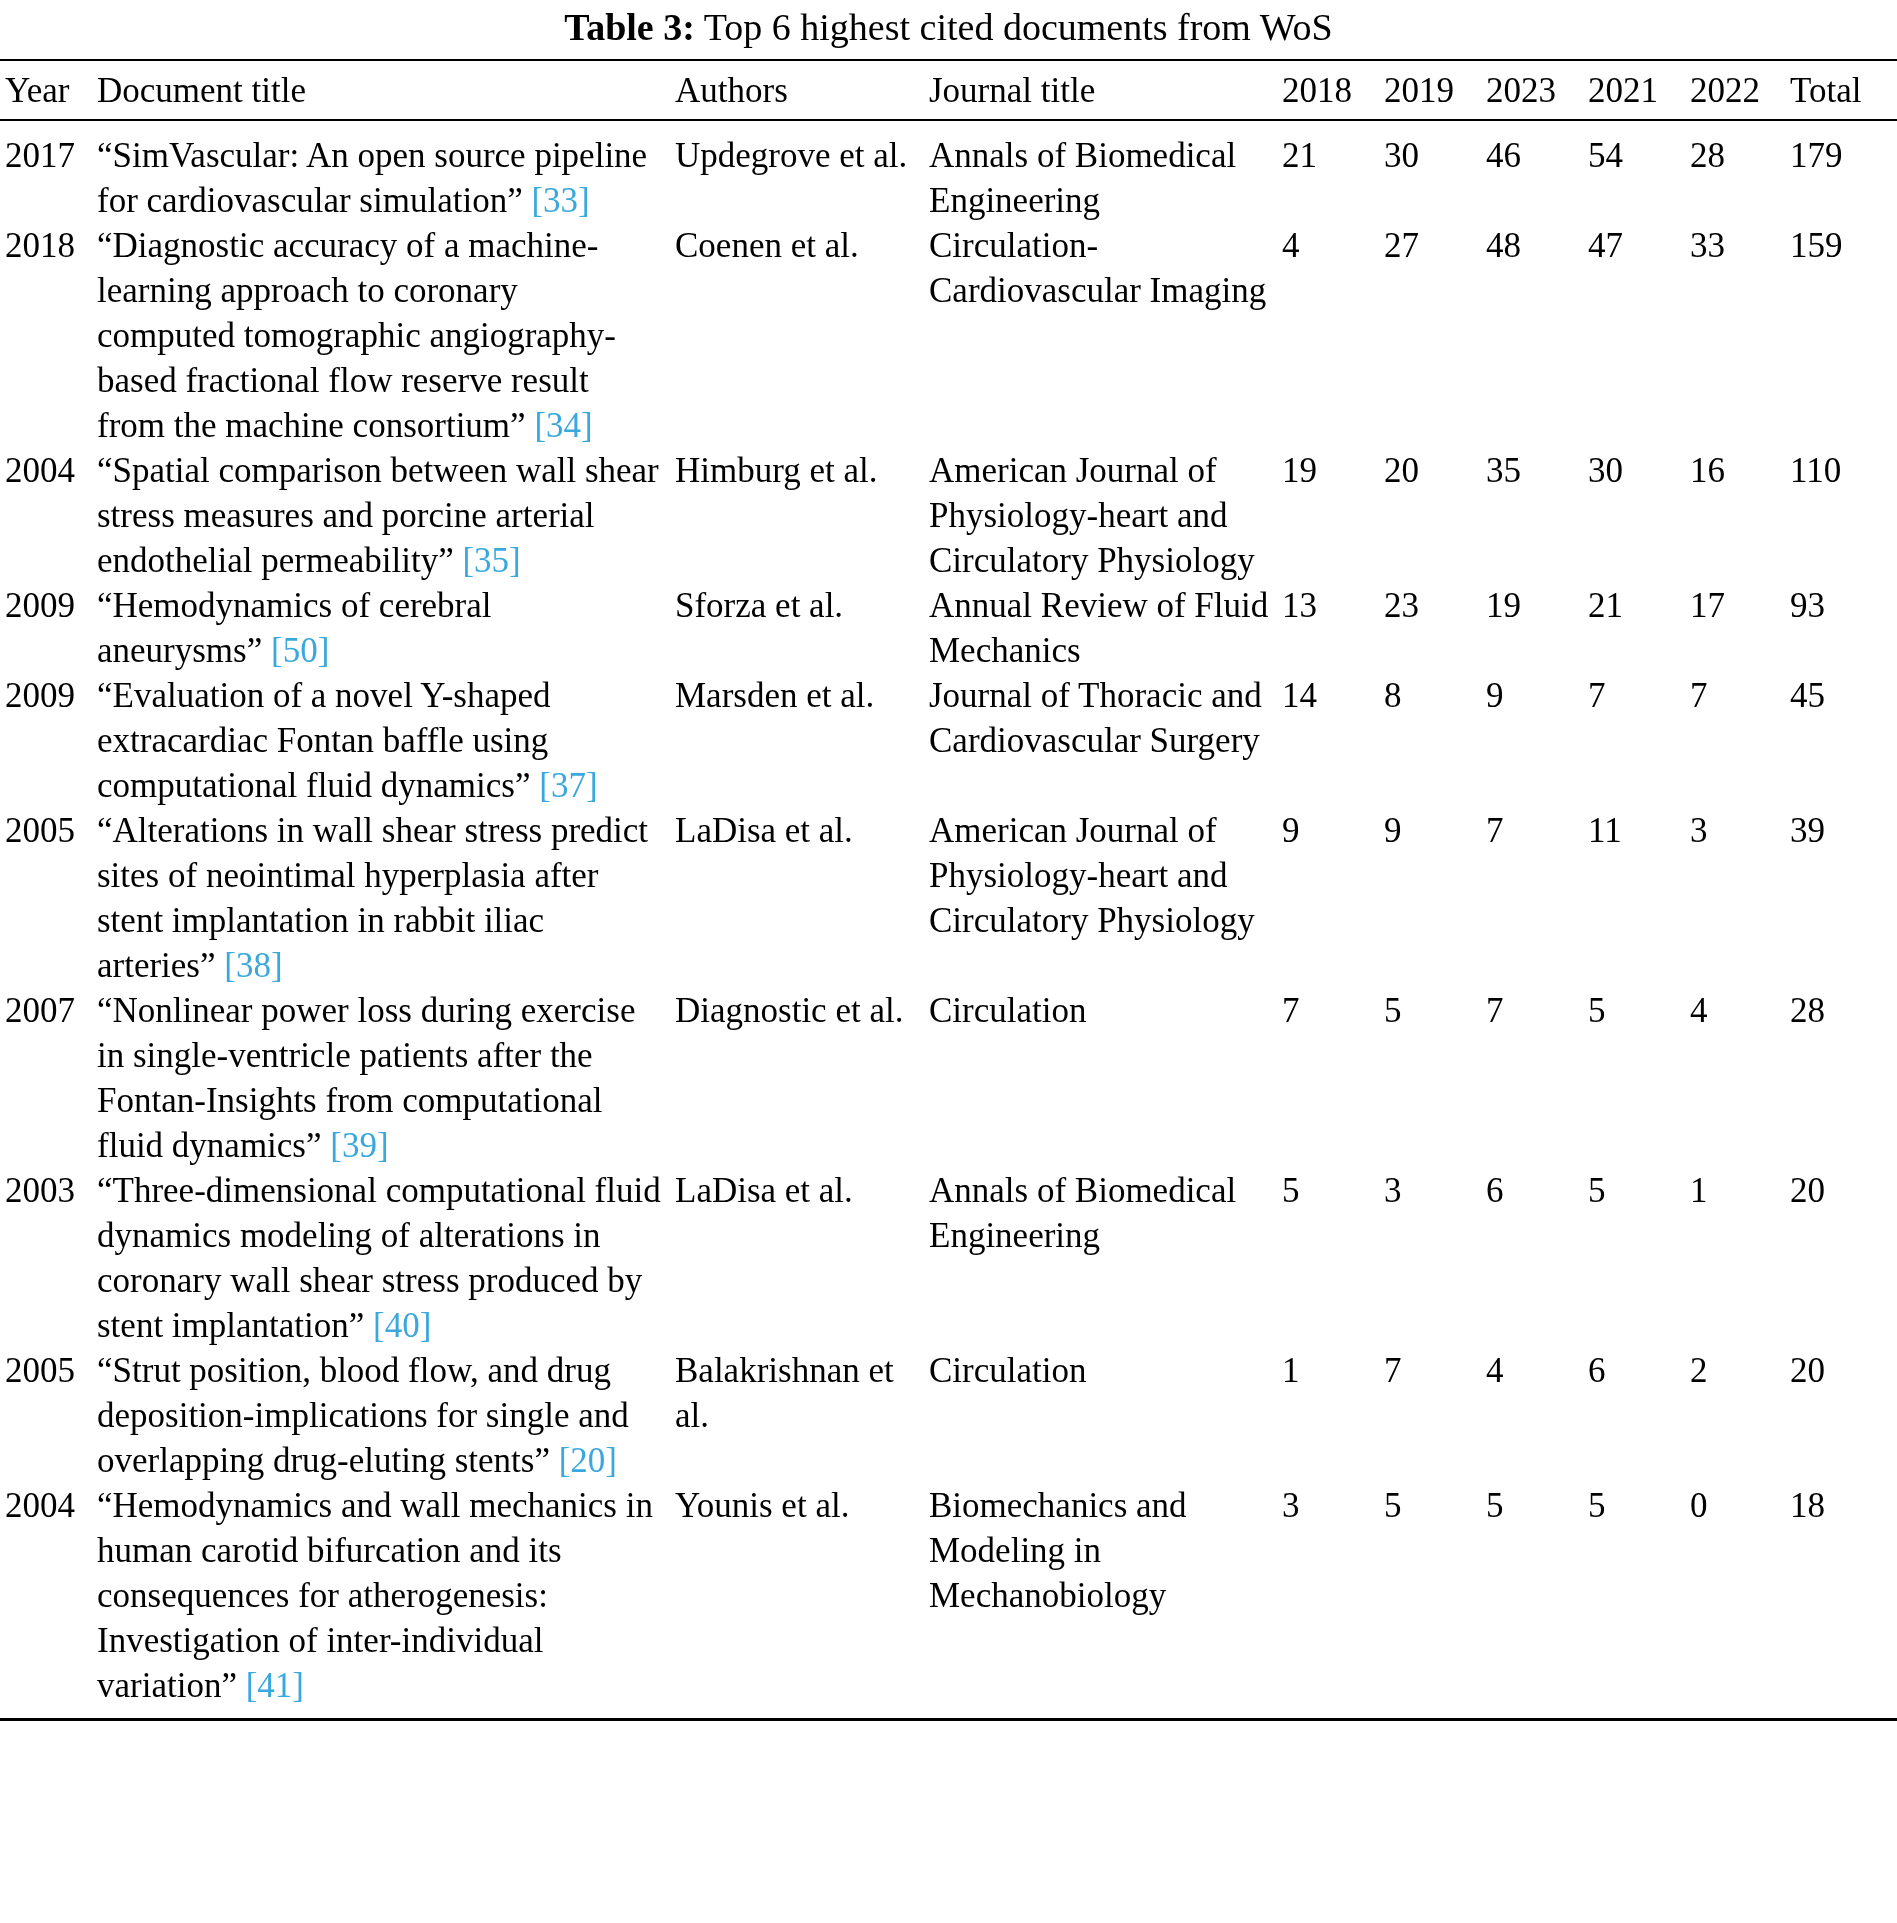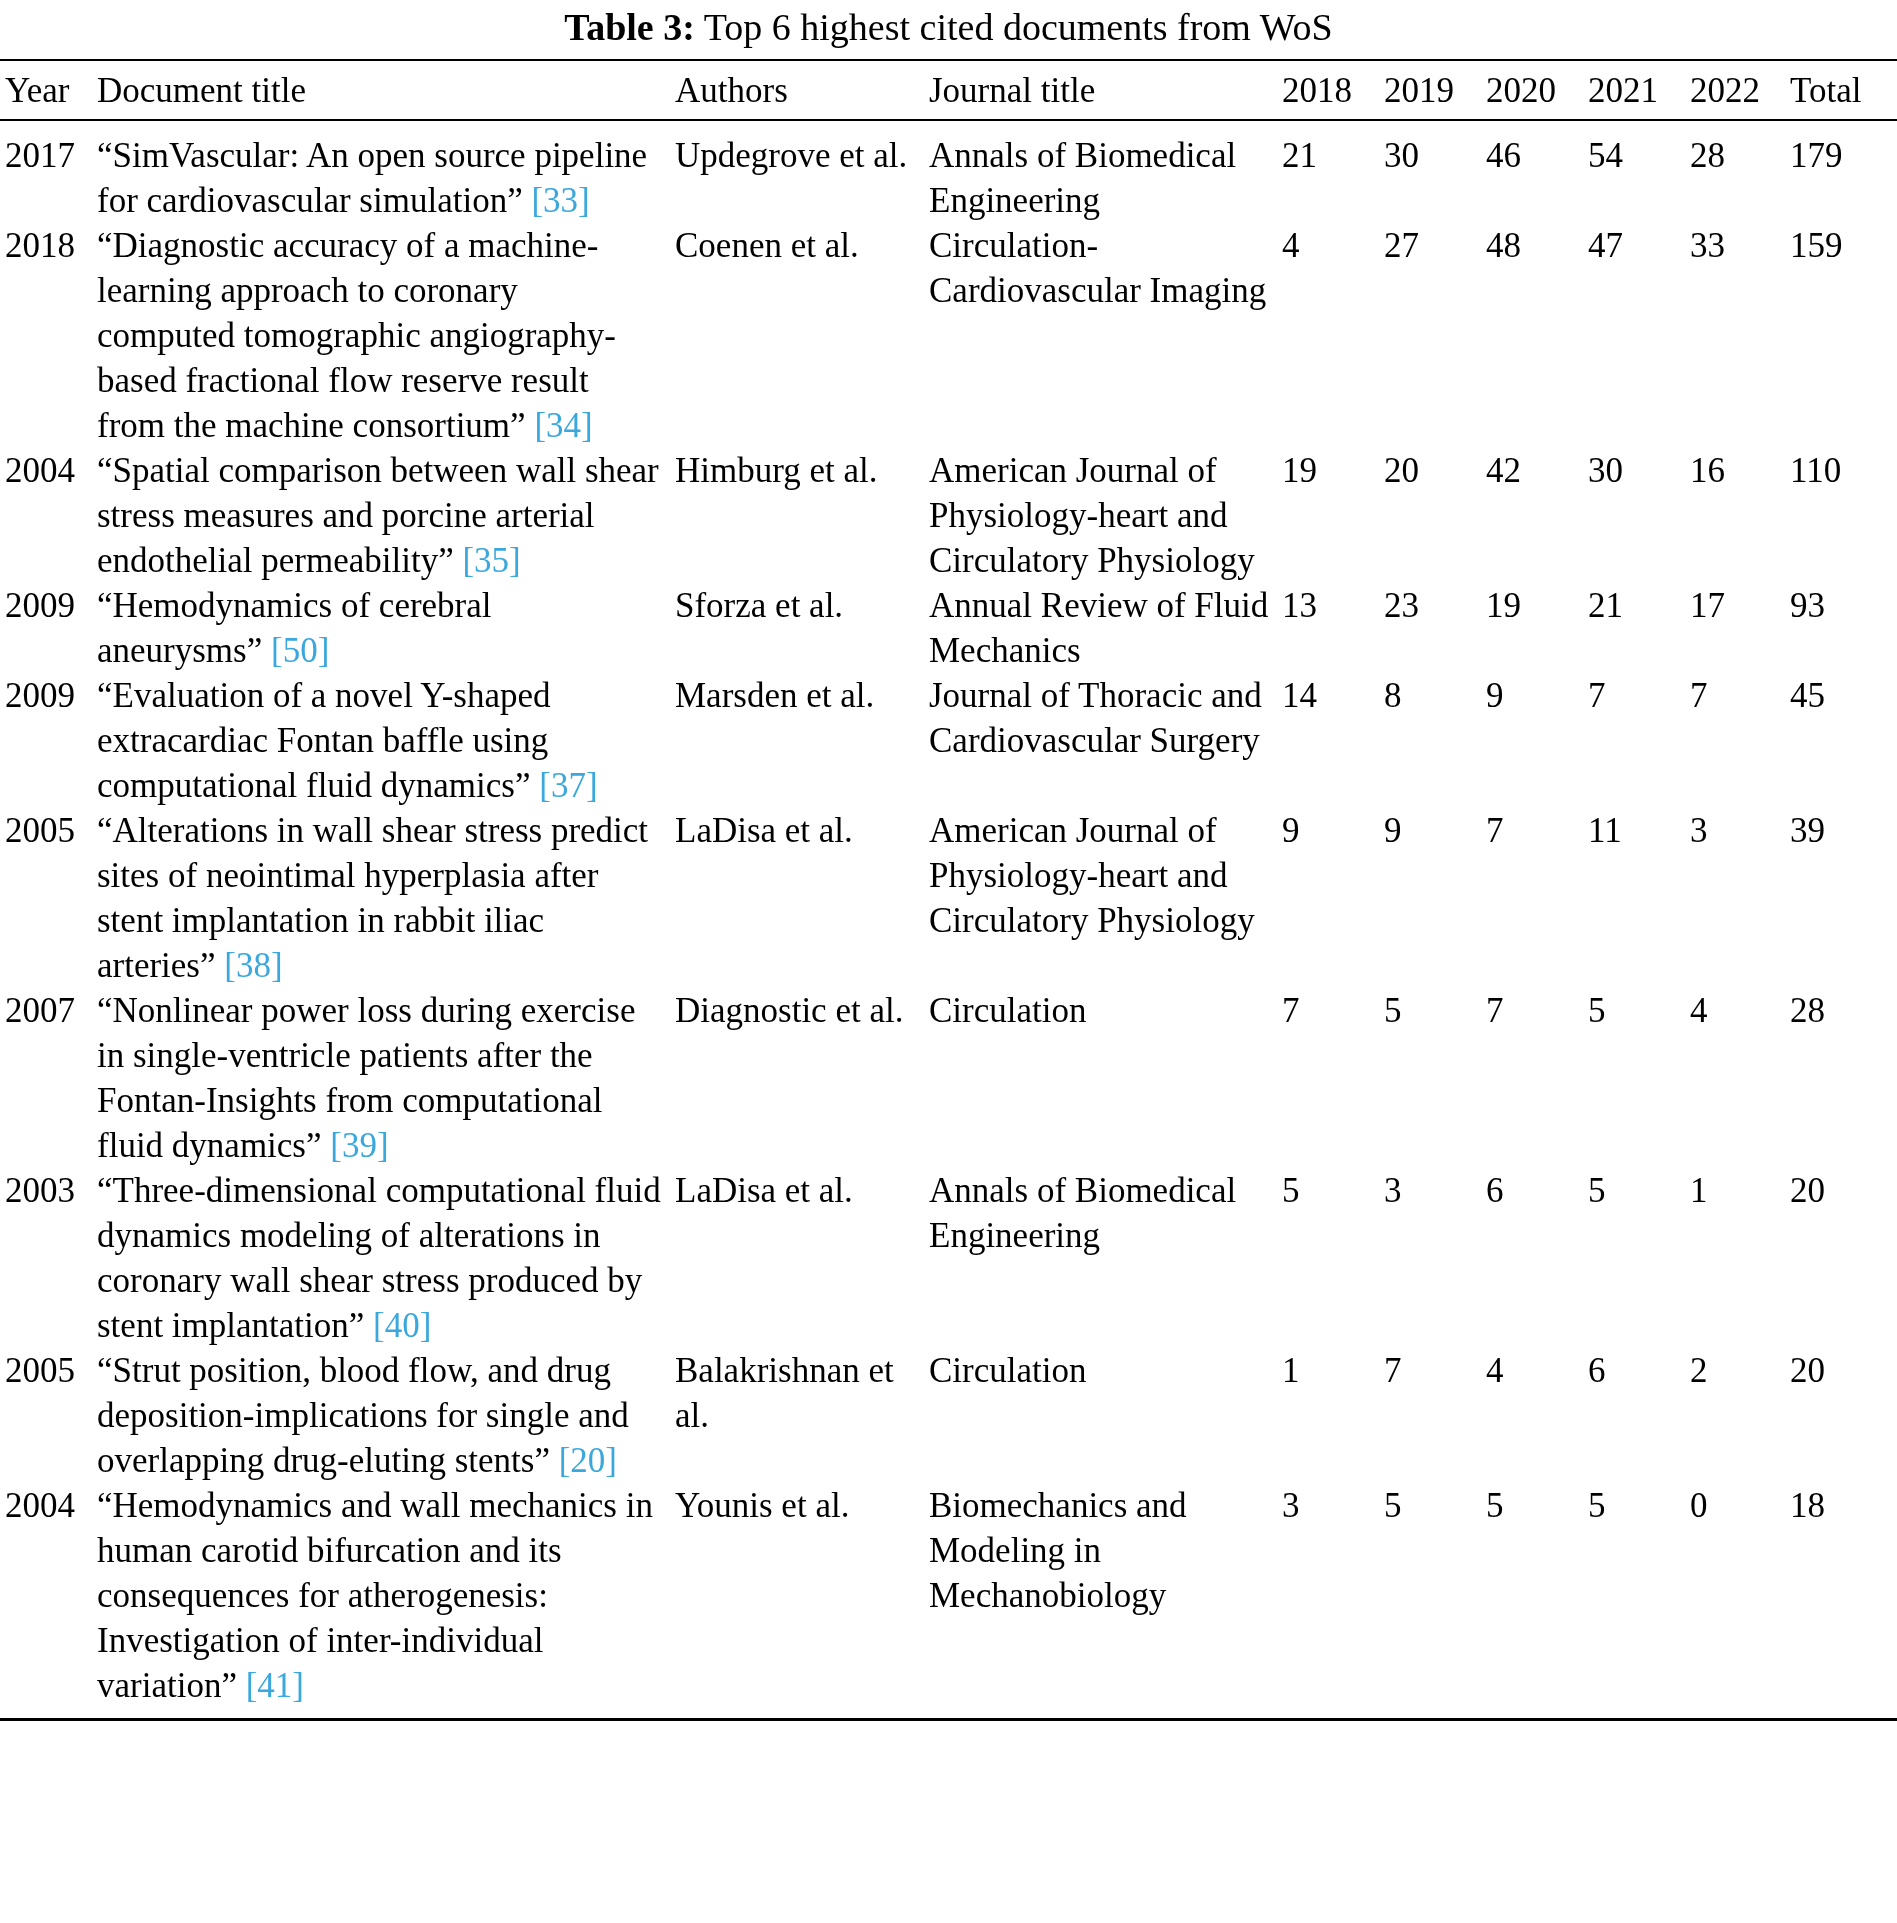--- a/index.html
+++ b/index.html
@@ -69,21 +69,21 @@
     <col style="width:107px">
   </colgroup>
   <thead>
     <tr>
       <th class="year-h">Year</th>
       <th>Document title</th>
       <th>Authors</th>
       <th>Journal title</th>
       <th class="num">2018</th>
       <th class="num">2019</th>
-      <th class="num">2020</th>
+      <th class="num">2023</th>
       <th class="num">2021</th>
       <th class="num">2022</th>
       <th class="num">Total</th>
     </tr>
   </thead>
   <tbody>
   <tr>
     <td class="year-cell">2017</td>
     <td><span>“SimVascular: An open source pipeline for cardiovascular simulation”</span> <span class="ref">[33]</span></td>
     <td>Updegrove et al.</td>
@@ -109,21 +109,21 @@
     <td class="num">159</td>
   </tr>
 
   <tr>
     <td class="year-cell">2004</td>
     <td><span>“Spatial comparison between wall shear stress measures and porcine arterial endothelial permeability”</span> <span class="ref">[35]</span></td>
     <td>Himburg et al.</td>
     <td>American Journal of Physiology-heart and Circulatory Physiology</td>
     <td class="num">19</td>
     <td class="num">20</td>
-    <td class="num">42</td>
+    <td class="num">35</td>
     <td class="num">30</td>
     <td class="num">16</td>
     <td class="num">110</td>
   </tr>
 
   <tr>
     <td class="year-cell">2009</td>
     <td><span>“Hemodynamics of cerebral aneurysms”</span> <span class="ref">[50]</span></td>
     <td>Sforza et al.</td>
     <td>Annual Review of Fluid Mechanics</td>

